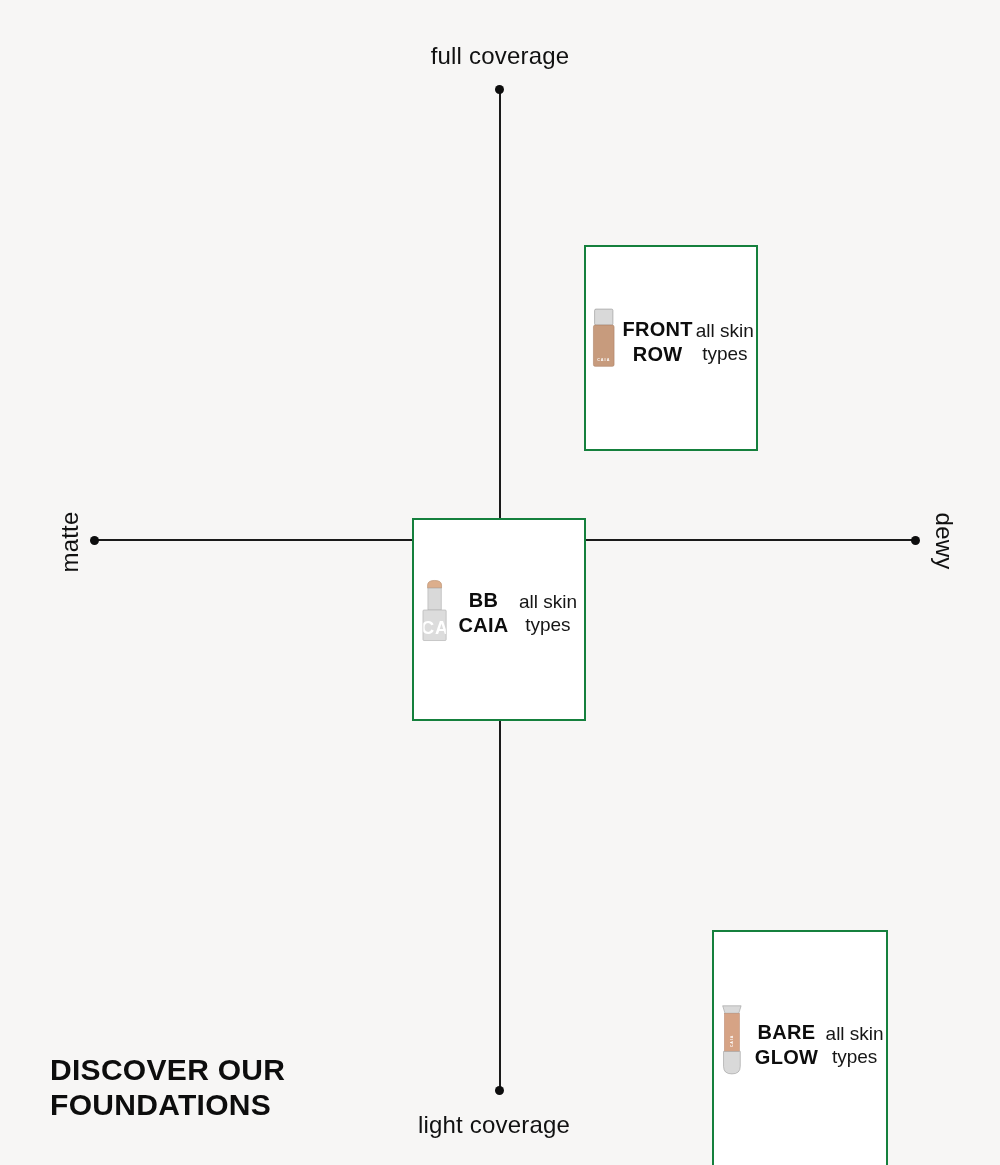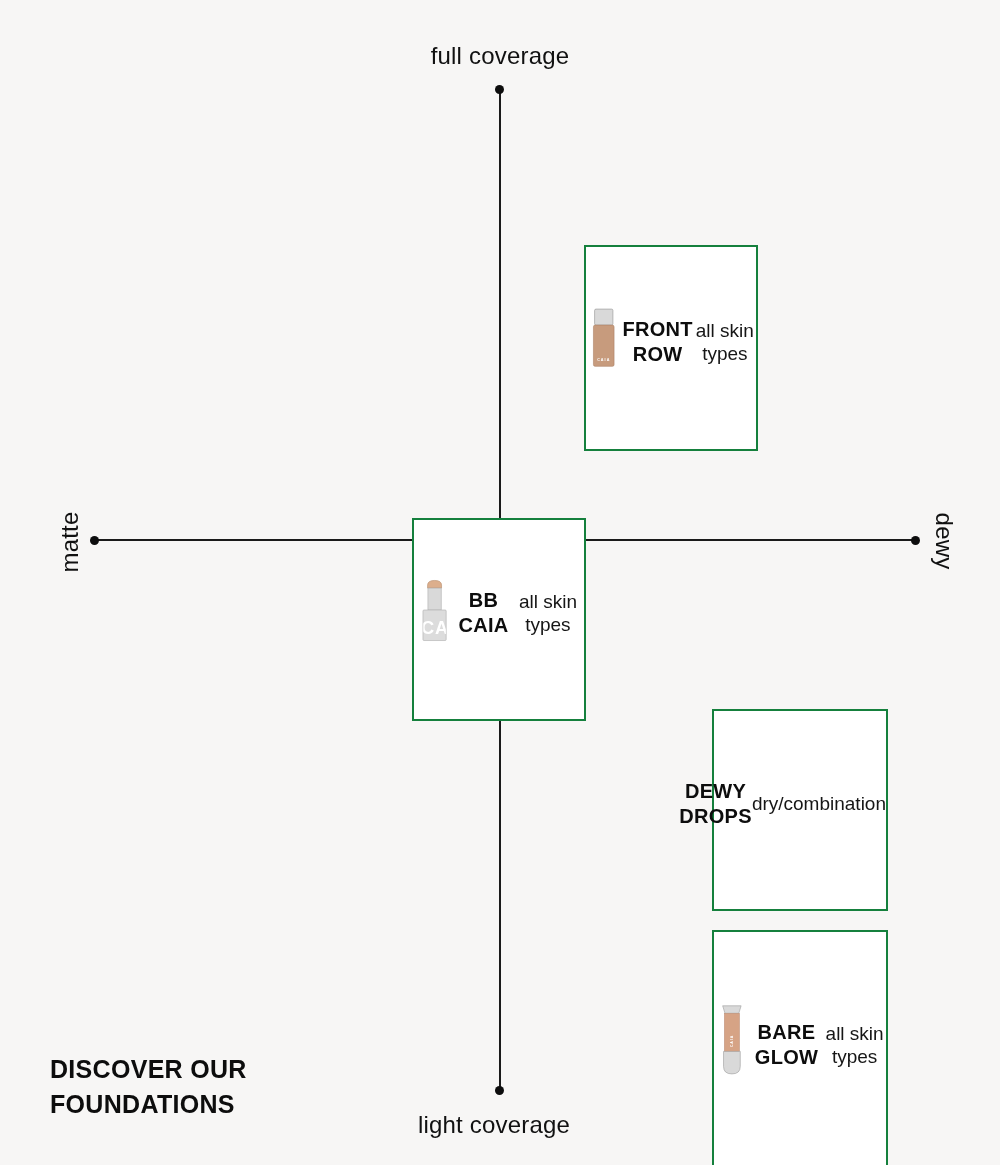--- a/index.html
+++ b/index.html
@@ -17,21 +17,21 @@
   .dot-bottom{left:495px; top:1086px;}
   .dot-left{left:90px; top:536px;}
   .dot-right{left:911px; top:536px;}
   
   .axis-label{position:absolute; font-size:24px; color:#111; letter-spacing:0.2px; white-space:nowrap; z-index:1;}
   .label-top{left:0; top:30px; width:1000px; text-align:center;margin-top:12px;}
   .label-bottom{left:0; top:1111px; width:988px; text-align:center;}
   .label-left{left:-30px; top:528px; width:200px; text-align:center; transform:rotate(-90deg);}
   .label-right{left:844px; top:527px; width:200px; text-align:center; transform:rotate(90deg);}
   
-  .heading{position:absolute; left:50px; top:1052px; font-size:25px; line-height:35px;
+  .heading{position:absolute; left:50px; top:1052px; font-size:30px; line-height:35px;
     font-weight:700; letter-spacing:0.3px; color:#0d0d0d; z-index:1;}
   
   .card{
     position:absolute; background:#ffffff; border:2px solid #15803d; box-sizing:border-box;
     display:flex; flex-direction:row; align-items:center; justify-content:flex-end;
     padding-bottom:13px; z-index:2; text-align:center;
   }
   .card-front-row{left:584px; top:245px; width:174px; height:206px;}
   .card-bb-stick{left:412px; top:518px; width:174px; height:203px;}
   .card-dewy-drops{left:712px; top:709px; width:176px; height:202px;}
@@ -80,32 +80,20 @@
       <rect x="13.5" y="47" width="35" height="46" rx="1.5" fill="#dcdcdc" stroke="#b3b3b3" stroke-width="1"></rect>
       <clipPath id="bb-base-clip">
           <rect x="14" y="47.5" width="34" height="45"></rect>
         </clipPath>
       <text class="svg-brand" x="11" y="83" font-size="27" letter-spacing="1" clip-path="url(#bb-base-clip)">CAIA</text>
     </svg>
     <div class="card-title">BB CAIA</div>
     <div class="card-sub">all skin types</div>
   </div>
 
-  <div class="card card-dewy-drops">
-    <svg class="product-art" width="62" height="124" viewBox="0 0 62 124">
-      <rect x="25" y="1" width="12" height="7" fill="#d9d9d9" stroke="#9a9a9a" stroke-width="1"></rect>
-      <rect x="18" y="8" width="26" height="9" fill="#d9d9d9" stroke="#9a9a9a" stroke-width="1"></rect>
-      <polygon points="22,17 40,17 38.5,49 23.5,49" fill="#d9d9d9" stroke="#9a9a9a" stroke-width="1"></polygon>
-      <rect x="14" y="49" width="34" height="73" rx="2" fill="#ededed" stroke="#969696" stroke-width="1"></rect>
-      <path d="M18 50 h26 v46 q0 13 -13 13 q-13 0 -13 -13 z" fill="#d5a184"></path>
-      <text class="svg-brand" x="31" y="67" text-anchor="middle" font-size="6.5" letter-spacing="2">CAIA</text>
-    </svg>
-    <div class="card-title">DEWY DROPS</div>
-    <div class="card-sub">dry/combination</div>
-  </div>
 
   <div class="card card-bare-glow">
     <svg class="product-art" width="62" height="124" viewBox="0 0 62 124">
       <polygon points="15,1 47,1 43,14 19,14" fill="#d9d9d9" stroke="#9a9a9a" stroke-width="1"></polygon>
       <rect x="18" y="14" width="26" height="66" fill="#d6a385" stroke="#bd9078" stroke-width="1"></rect>
       <text class="svg-brand" x="0" y="0" text-anchor="middle" font-size="6" letter-spacing="1.6" transform="rotate(-90 31 62) translate(31 64)">CAIA</text>
       <path d="M16.5 80 h29 v26 q0 13 -14.5 13 q-14.5 0 -14.5 -13 z" fill="#d9d9d9" stroke="#9a9a9a" stroke-width="1"></path>
     </svg>
     <div class="card-title">BARE GLOW</div>
     <div class="card-sub">all skin types</div>

